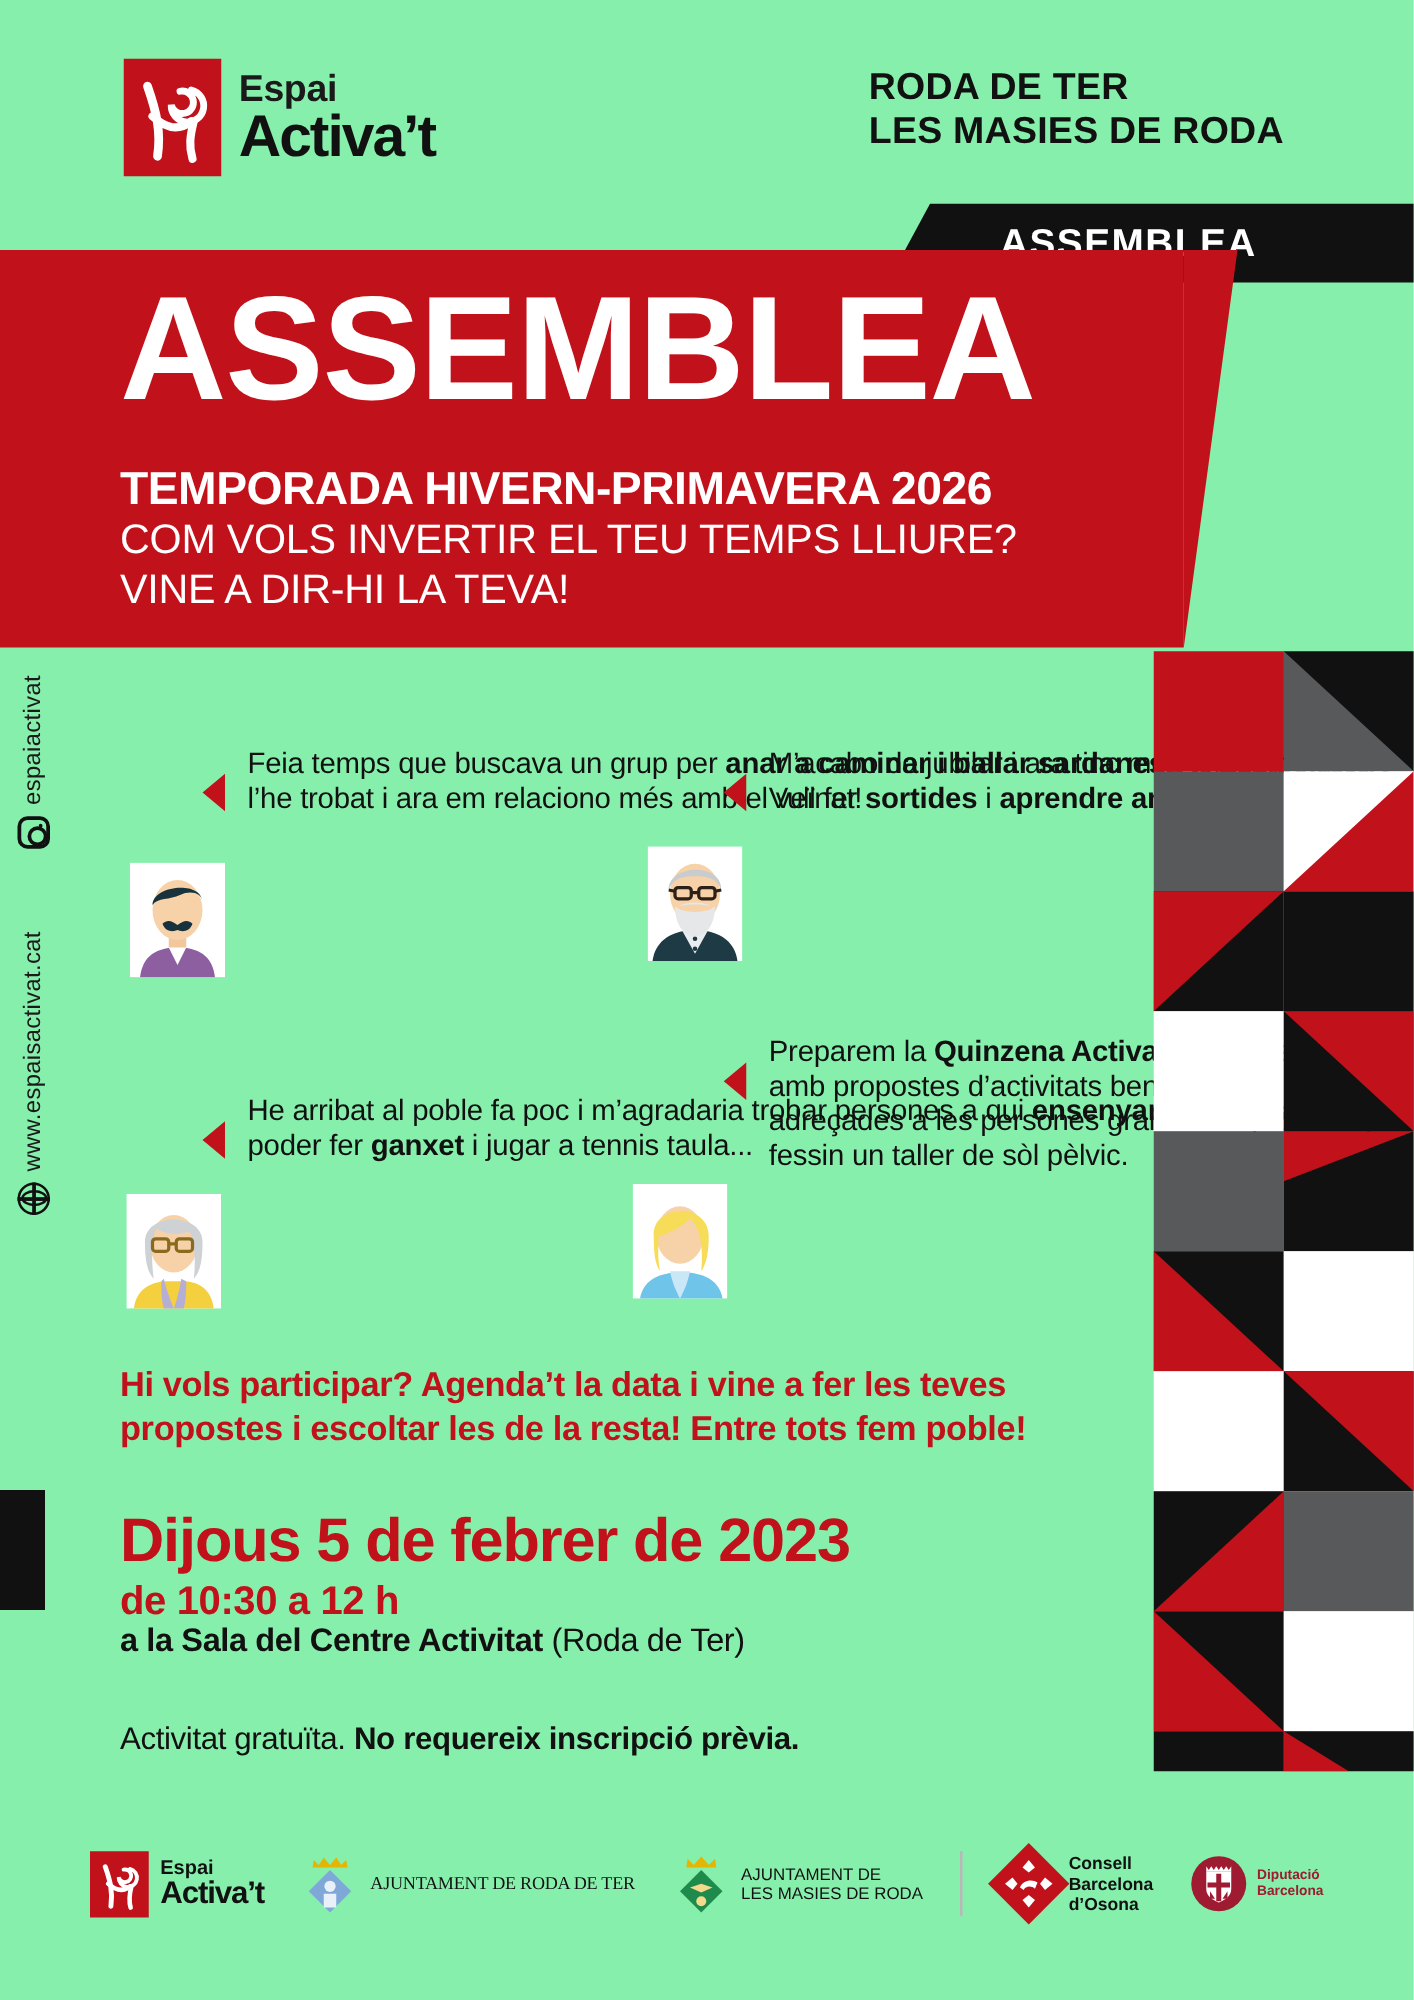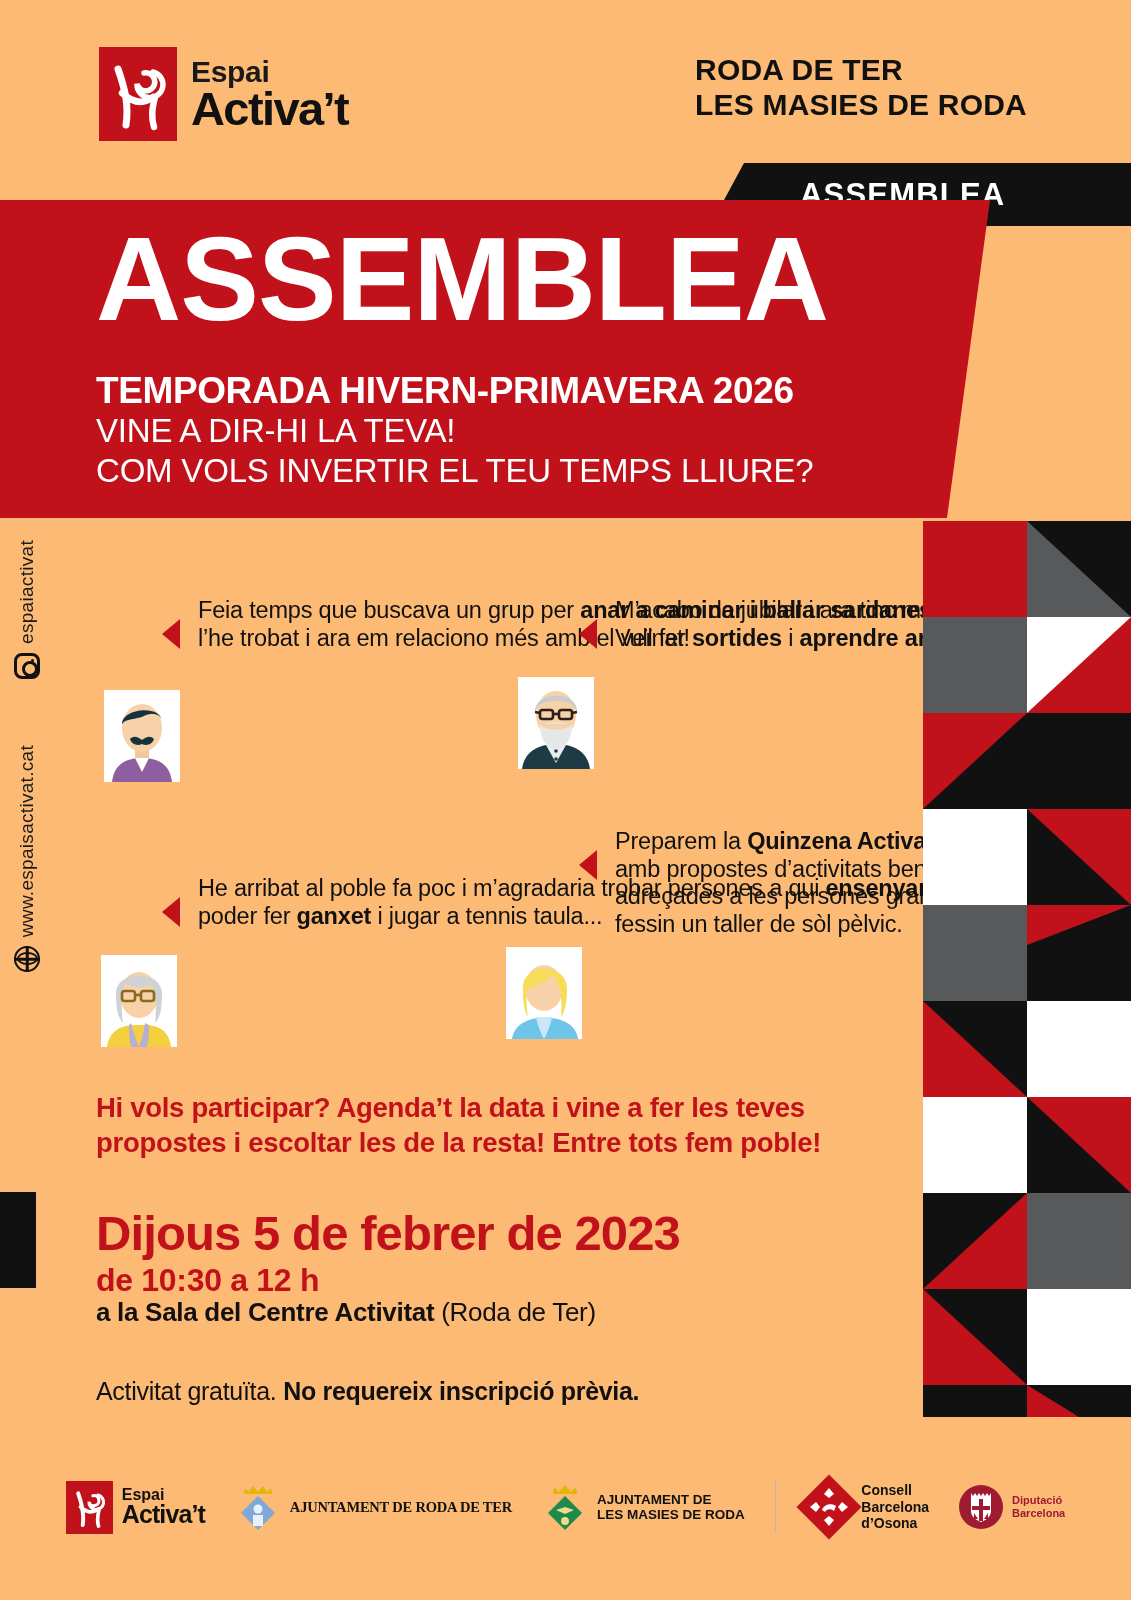--- a/index.html
+++ b/index.html
@@ -3,21 +3,21 @@
 <meta charset="utf-8">
 <style>
   * { margin:0; padding:0; box-sizing:border-box; }
   html,body { width:1131px; height:1600px; }
   body {
     font-family:"Liberation Sans", sans-serif;
     background:#ffffff;
     position:relative;
     overflow:hidden;
   }
-  .poster { position:absolute; inset:0; width:1131px; height:1600px; background:#fdba74; }
+  .poster { position:absolute; inset:0; width:1131px; height:1600px; background:#86efac; }
 
   
   .logo-block { position:absolute; left:99px; top:47px; display:flex; align-items:center; gap:14px; }
   .logo-mark { width:78px; height:94px; background:#C1121B; position:relative; }
   .logo-words { display:flex; flex-direction:column; line-height:1; }
   .logo-espai { font-size:30px; font-weight:bold; color:#1a1a1a; letter-spacing:-0.3px; }
   .logo-activat { font-size:47px; font-weight:bold; color:#111; letter-spacing:-1.6px; margin-top:-2px; }
 
   .place { position:absolute; right:104px; top:52px; line-height:1.17;
            font-size:30px; font-weight:bold; color:#111; letter-spacing:0.2px; }
@@ -94,21 +94,21 @@
 
   
   .footer { position:absolute; left:0; top:1452px; width:1131px; height:110px; display:flex;
             align-items:center; justify-content:center; gap:30px; }
   .f-logo { display:flex; align-items:center; gap:9px; }
   .f-mark { width:47px; height:53px; background:#C1121B; position:relative; }
   .f-words { display:flex; flex-direction:column; line-height:1; }
   .f-espai { font-size:16px; font-weight:bold; color:#111; }
   .f-act { font-size:25px; font-weight:bold; color:#111; letter-spacing:-0.9px; margin-top:-1px; }
   .f-crest { width:46px; height:50px; position:relative; }
-  .f-name { font-size:13.5px; font-weight:bold; color:#111; line-height:1.14; }
+  .f-name { font-size:13.5px; font-weight:normal; color:#111; line-height:1.14; }
   .f-name.serif { font-family:"Liberation Serif", serif; font-size:14.5px; letter-spacing:-0.2px; }
   .f-divider { width:1.5px; height:52px; background:#b8b8b8; }
   .osona-sq { width:38px; height:38px; background:#C8553D; position:relative; }
   .f-osona-txt { font-size:18.5px; color:#4d4d4d; line-height:1.12; }
   .ccosona-dia { width:46px; height:46px; background:#C1121B; transform:rotate(45deg); position:relative; }
   .f-cc-txt { font-size:14px; font-weight:bold; color:#111; line-height:1.2; }
   .dib-circle { width:44px; height:44px; border-radius:50%; background:#9E1B32; position:relative; }
   .f-dib-txt { font-size:11px; font-weight:bold; color:#9E1B32; line-height:1.15; }
 </style>
 </head>
@@ -137,22 +137,22 @@
   </div>
 
   <div class="tab-black">
     <span>ASSEMBLEA</span>
   </div>
 
   <div class="red-banner">
     <div class="bn-title">ASSEMBLEA</div>
     <div class="bn-sub1">TEMPORADA HIVERN-PRIMAVERA 2026</div>
     <div class="bn-sub2">
+      <div>COM VOLS INVERTIR EL TEU TEMPS LLIURE?</div>
       <div>VINE A DIR-HI LA TEVA!</div>
-      <div>COM VOLS INVERTIR EL TEU TEMPS LLIURE?</div>
     </div>
   </div>
 
   <div class="rail">
     <div class="rail-item rail-ig">
       <span class="rail-txt">espaiactivat</span>
       <span class="ig-ico"></span>
     </div>
     <div class="rail-item rail-web">
       <span class="rail-txt">www.espaisactivat.cat</span>

